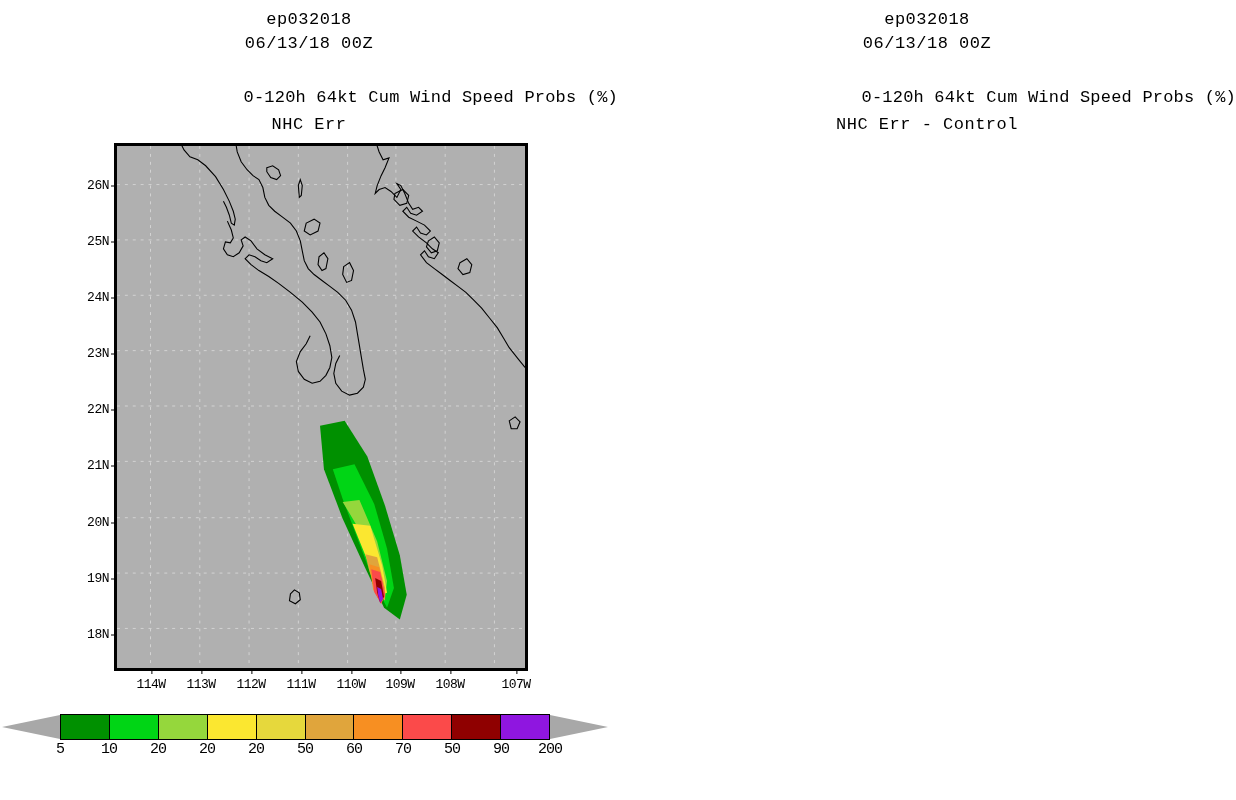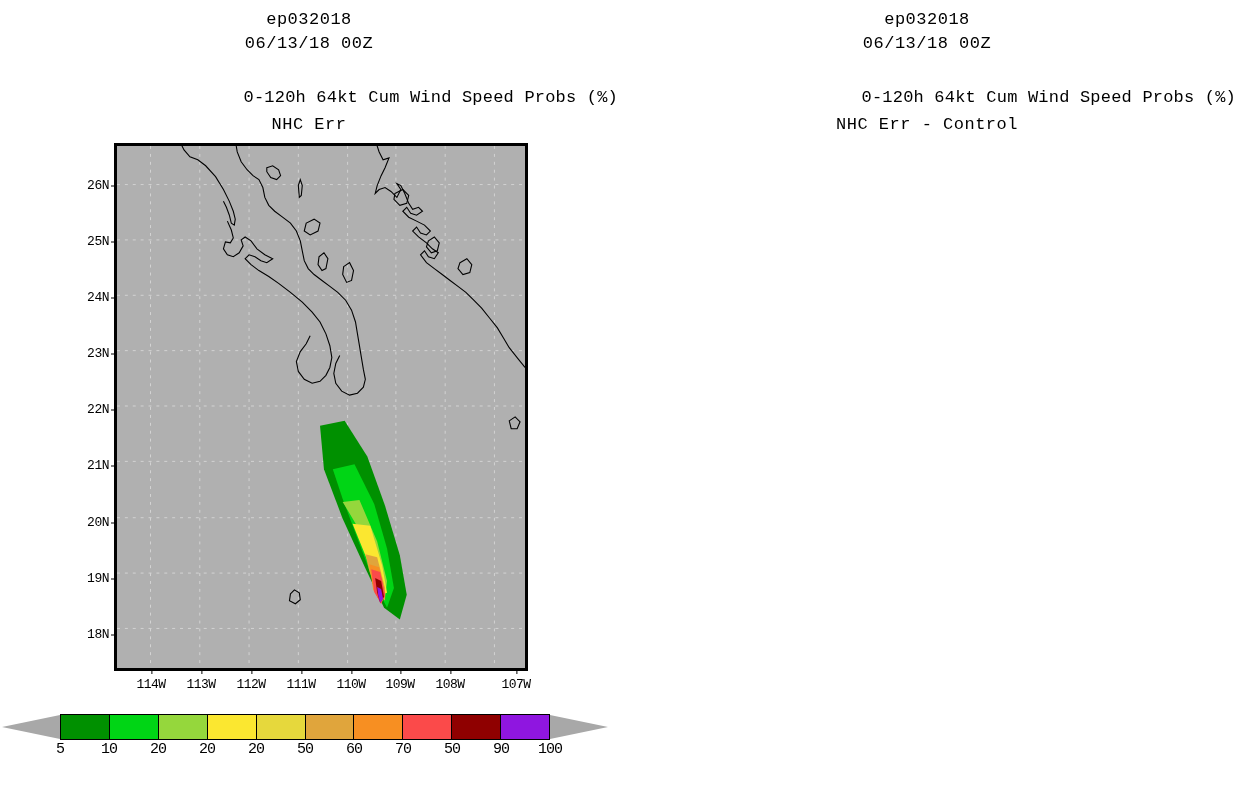--- a/index.html
+++ b/index.html
@@ -185,21 +185,21 @@
         <div class="ctick" style="left:0%">5</div>
         <div class="ctick" style="left:10%">10</div>
         <div class="ctick" style="left:20%">20</div>
         <div class="ctick" style="left:30%">20</div>
         <div class="ctick" style="left:40%">20</div>
         <div class="ctick" style="left:50%">50</div>
         <div class="ctick" style="left:60%">60</div>
         <div class="ctick" style="left:70%">70</div>
         <div class="ctick" style="left:80%">50</div>
         <div class="ctick" style="left:90%">90</div>
-        <div class="ctick" style="left:100%">100</div>
+        <div class="ctick" style="left:100%">200</div>
       </div>
     </div>
   </div>
 
   <div class="panel" id="panel-right">
 
     <div class="titleblock t-id">ep032018</div>
     <div class="titleblock t-date">06/13/18 00Z</div>
     <div class="titleblock t-main">0-120h 64kt Cum Wind Speed Probs (%)</div>
     <div class="titleblock t-sub">NHC Err - Control</div>

